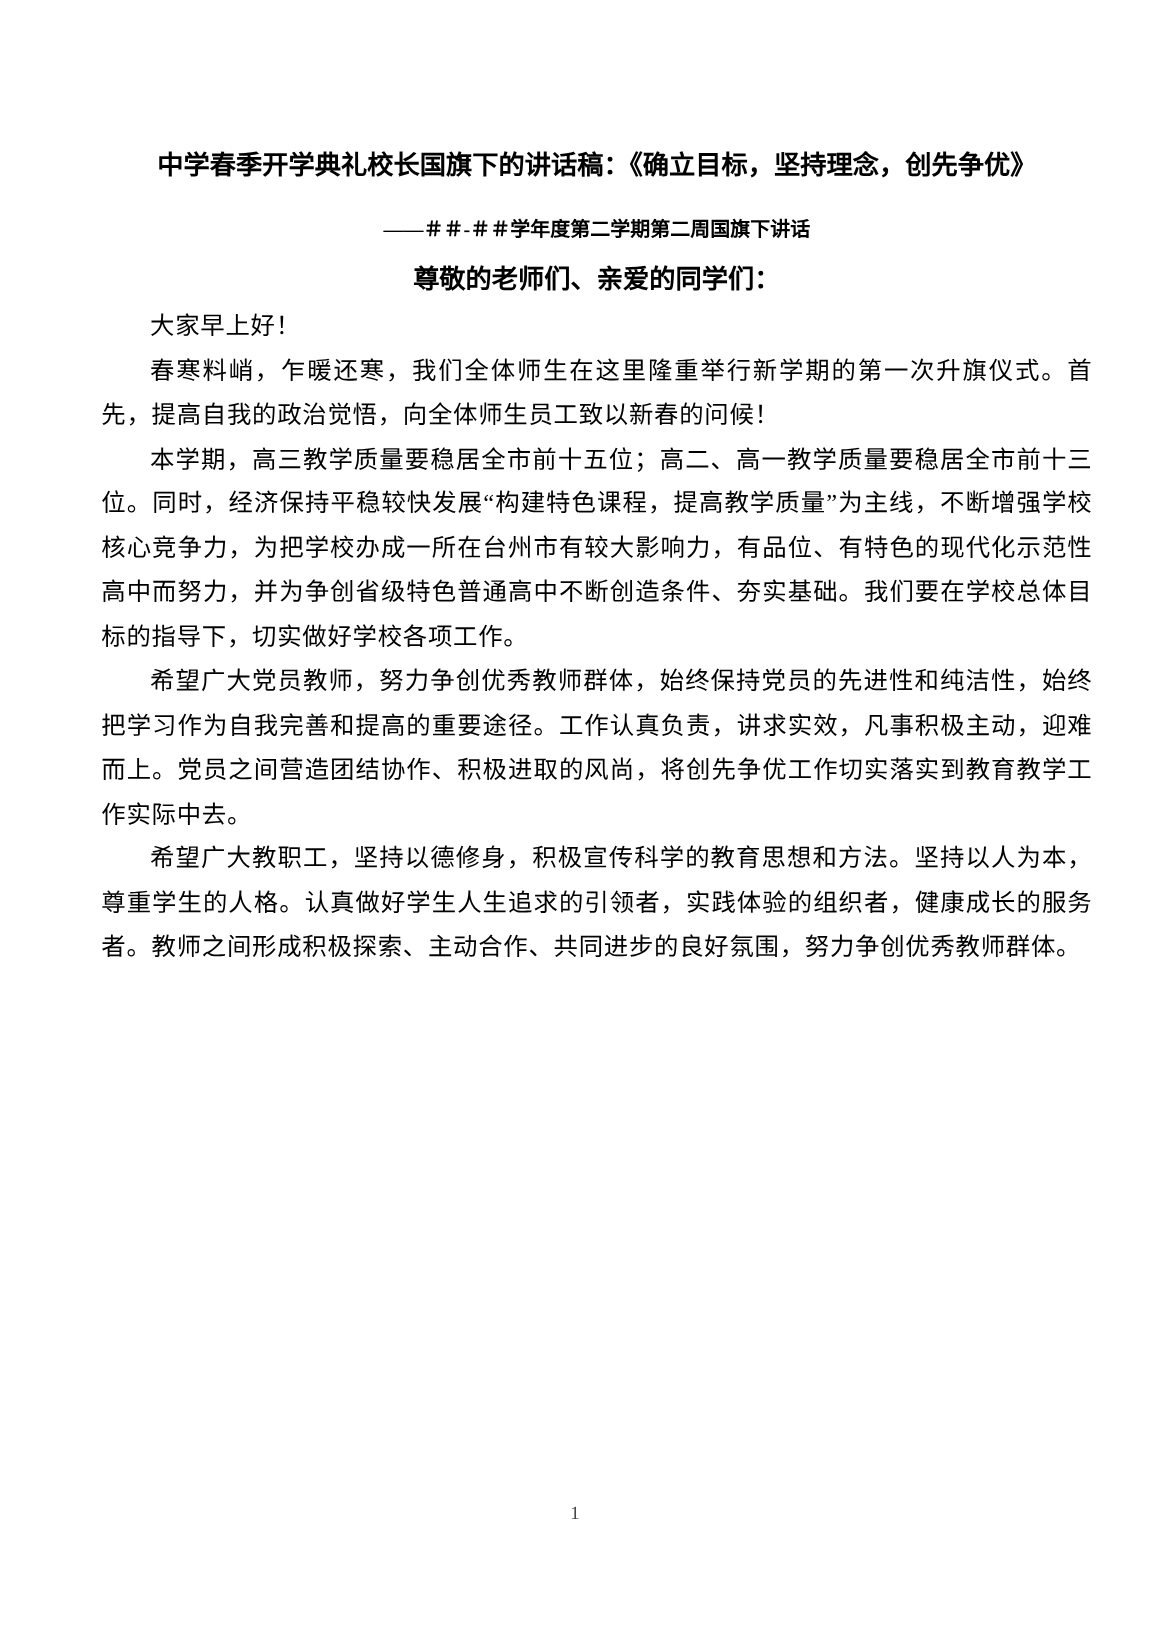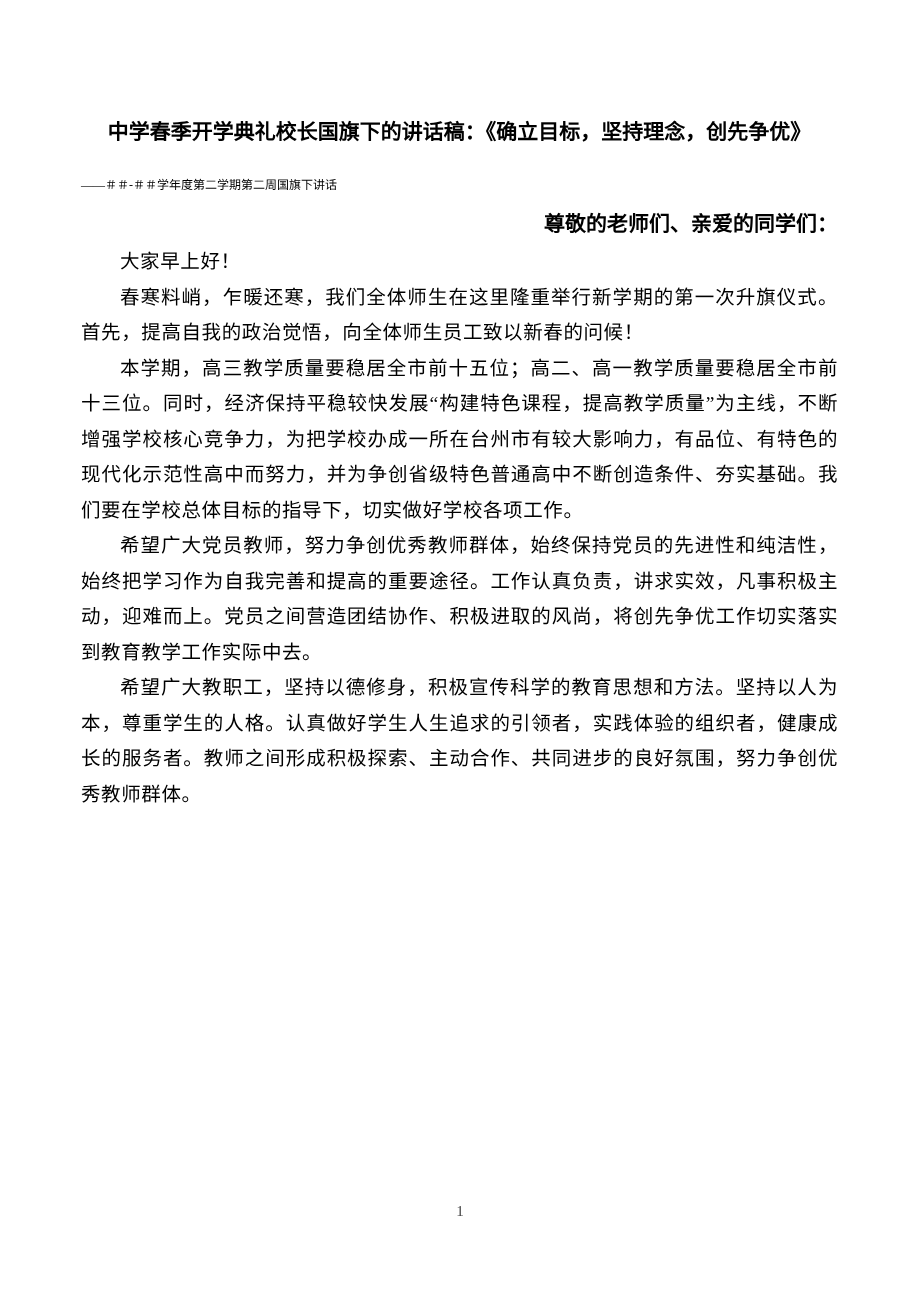--- a/index.html
+++ b/index.html
@@ -9,44 +9,45 @@
   }
   .page {
     position: relative;
     width: 920px;
     height: 1302px;
     margin: 0 auto;
     background: #ffffff;
     color: #000000;
     overflow: hidden;
     box-sizing: border-box;
-    padding: 116px 82px 0 81px;
+    padding: 116px 46px 0 81px;
     font-family: "Liberation Serif", "DejaVu Serif", serif;
   }
   .doc-title {
     margin: 0;
     font-size: 21px;
     line-height: 32px;
     font-weight: bold;
     text-align: center;
     font-family: "Liberation Serif", "DejaVu Serif", serif;
   }
   .doc-subtitle {
     margin: 22px 0 0 0;
-    font-size: 12px;
+    font-size: 16px;
     line-height: 30px;
-    font-weight: normal;
+    font-weight: bold;
+    text-align: center;
     font-family: "Liberation Serif", "DejaVu Serif", serif;
   }
   .salutation {
     margin: 9px 0 0 0;
     font-size: 21px;
     line-height: 30px;
     font-weight: bold;
-    text-align: right;
+    text-align: center;
     font-family: "Liberation Sans", "DejaVu Sans", sans-serif;
   }
   .doc-body {
     margin-top: 5px;
   }
   .doc-body p {
     margin: 0;
     font-size: 19.5px;
     line-height: 35.5px;
     text-indent: 2em;

